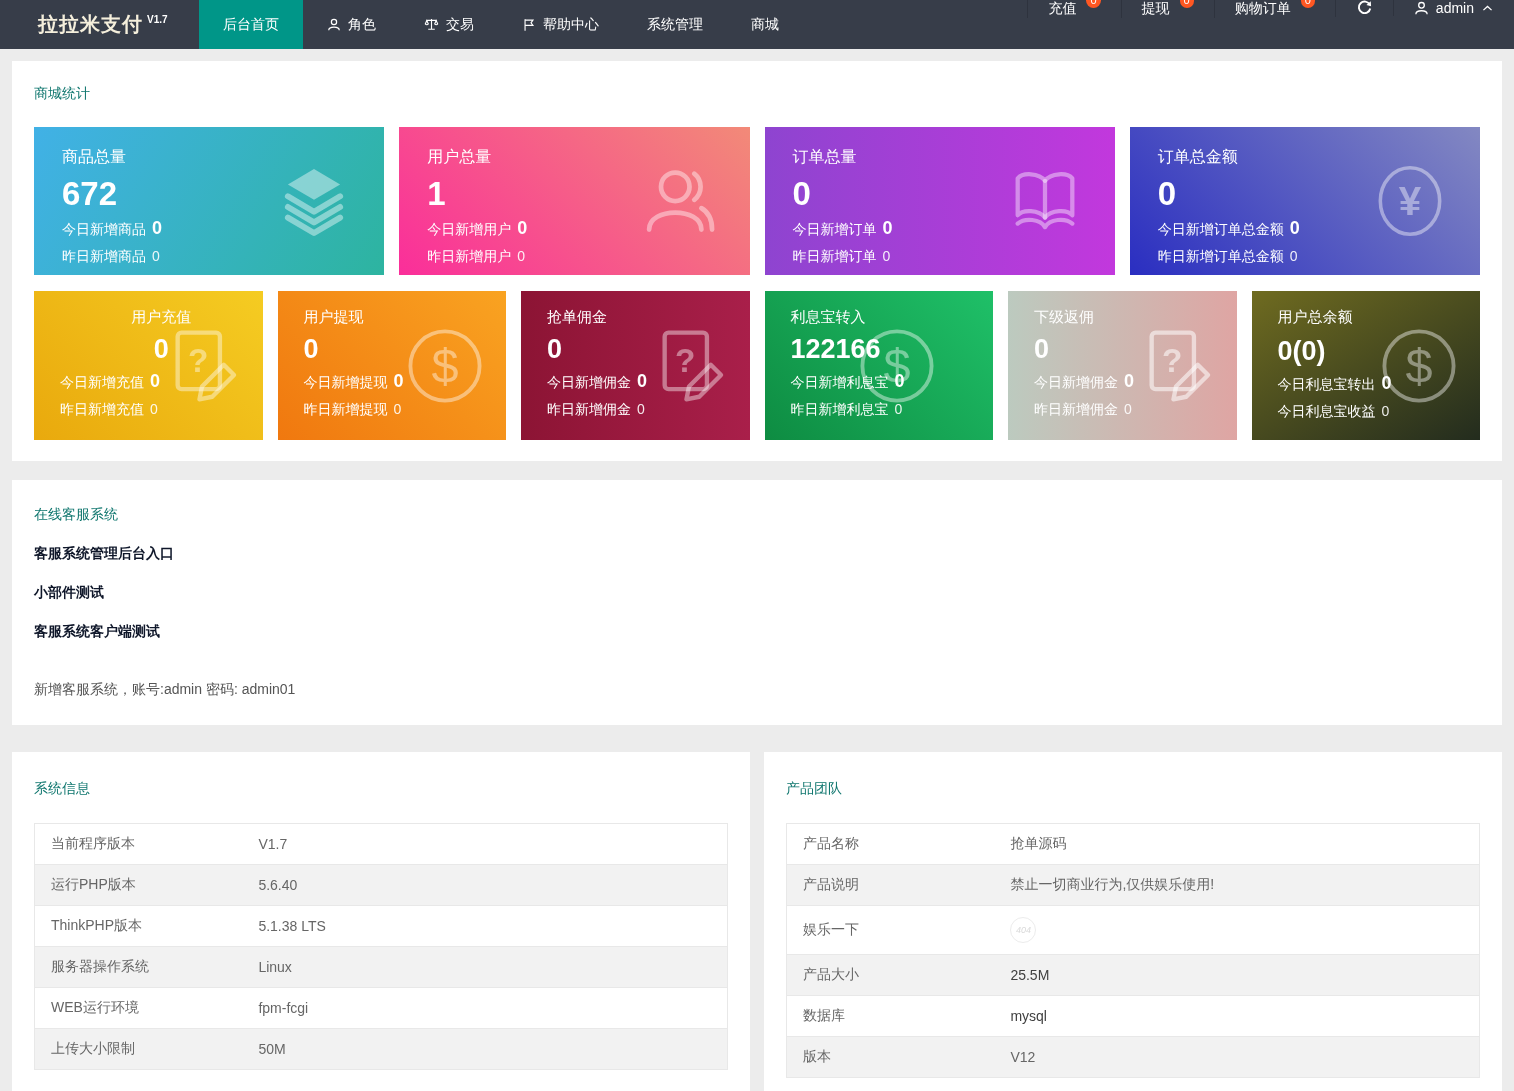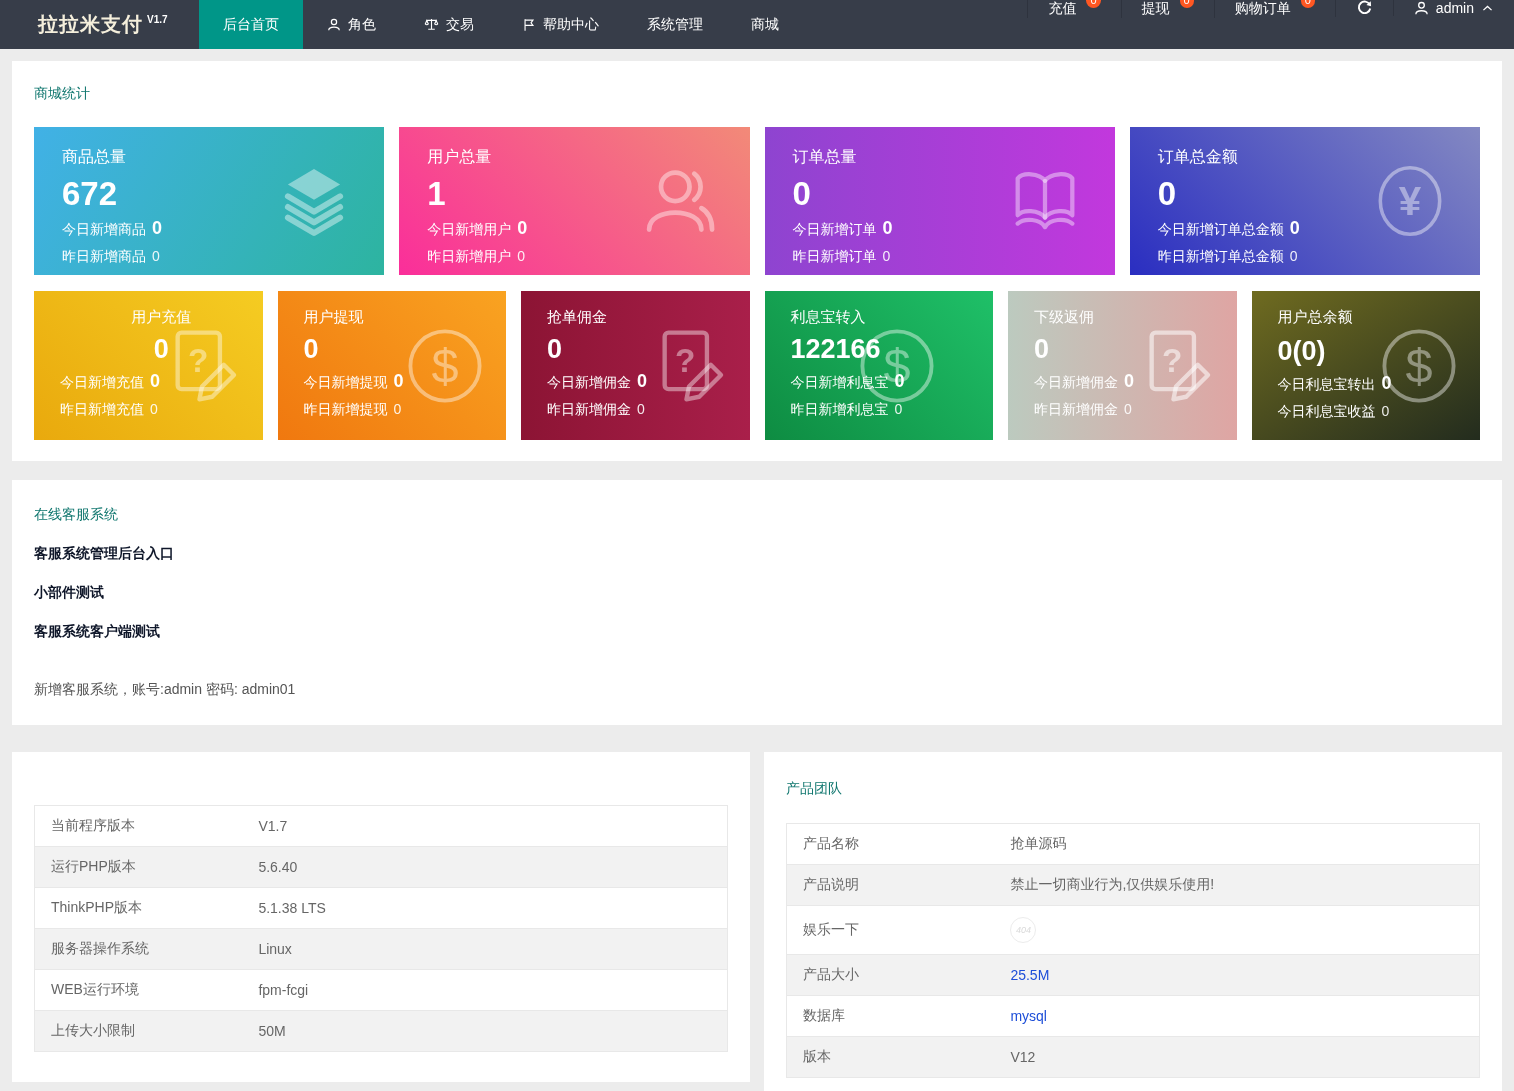--- a/index.html
+++ b/index.html
@@ -68,21 +68,21 @@
   
   .bottom-row { display:flex; gap:14px; align-items:flex-start; }
   .half-panel { flex:1; padding:28px 22px 30px; }
   table.info-table {
     width:100%; border-collapse:collapse; margin-top:25px;
     font-size:14px; color:#666; border:1px solid #e8e8e8;
   }
   table.info-table td { padding:11px 16px; border-bottom:1px solid #e8e8e8; }
   table.info-table tr:nth-child(even) td { background:#f2f2f2; }
   td.cell-label { width:30%; color:#666; }
-  .cell-link { color:#1d4ed8; cursor:pointer; }
+  .cell-link { color:#404040; cursor:pointer; }
   .circle-404 {
     display:inline-block; width:26px; height:26px; border:1px solid #ececec;
     border-radius:50%; color:#d9d9d9; font-size:9px; line-height:24px; text-align:center;font-style:italic;
   }
 </style>
 </head>
 <body>
 
 <header>
   <div class="logo">
@@ -368,20 +368,21 @@
     <div class="panel-title">在线客服系统</div>
     <a class="service-link">客服系统管理后台入口</a>
     <a class="service-link">小部件测试</a>
     <a class="service-link">客服系统客户端测试</a>
     <div class="service-note">新增客服系统，账号:admin 密码: admin01</div>
   </section>
 
   <div class="bottom-row">
 
     <section class="panel half-panel">
+      <div class="panel-title">系统信息</div>
       <table class="info-table">
         <tbody>
           <tr>
               <td class="cell-label">当前程序版本</td>
               <td>V1.7</td>
             </tr>
           <tr>
               <td class="cell-label">运行PHP版本</td>
               <td>5.6.40</td>
             </tr>

